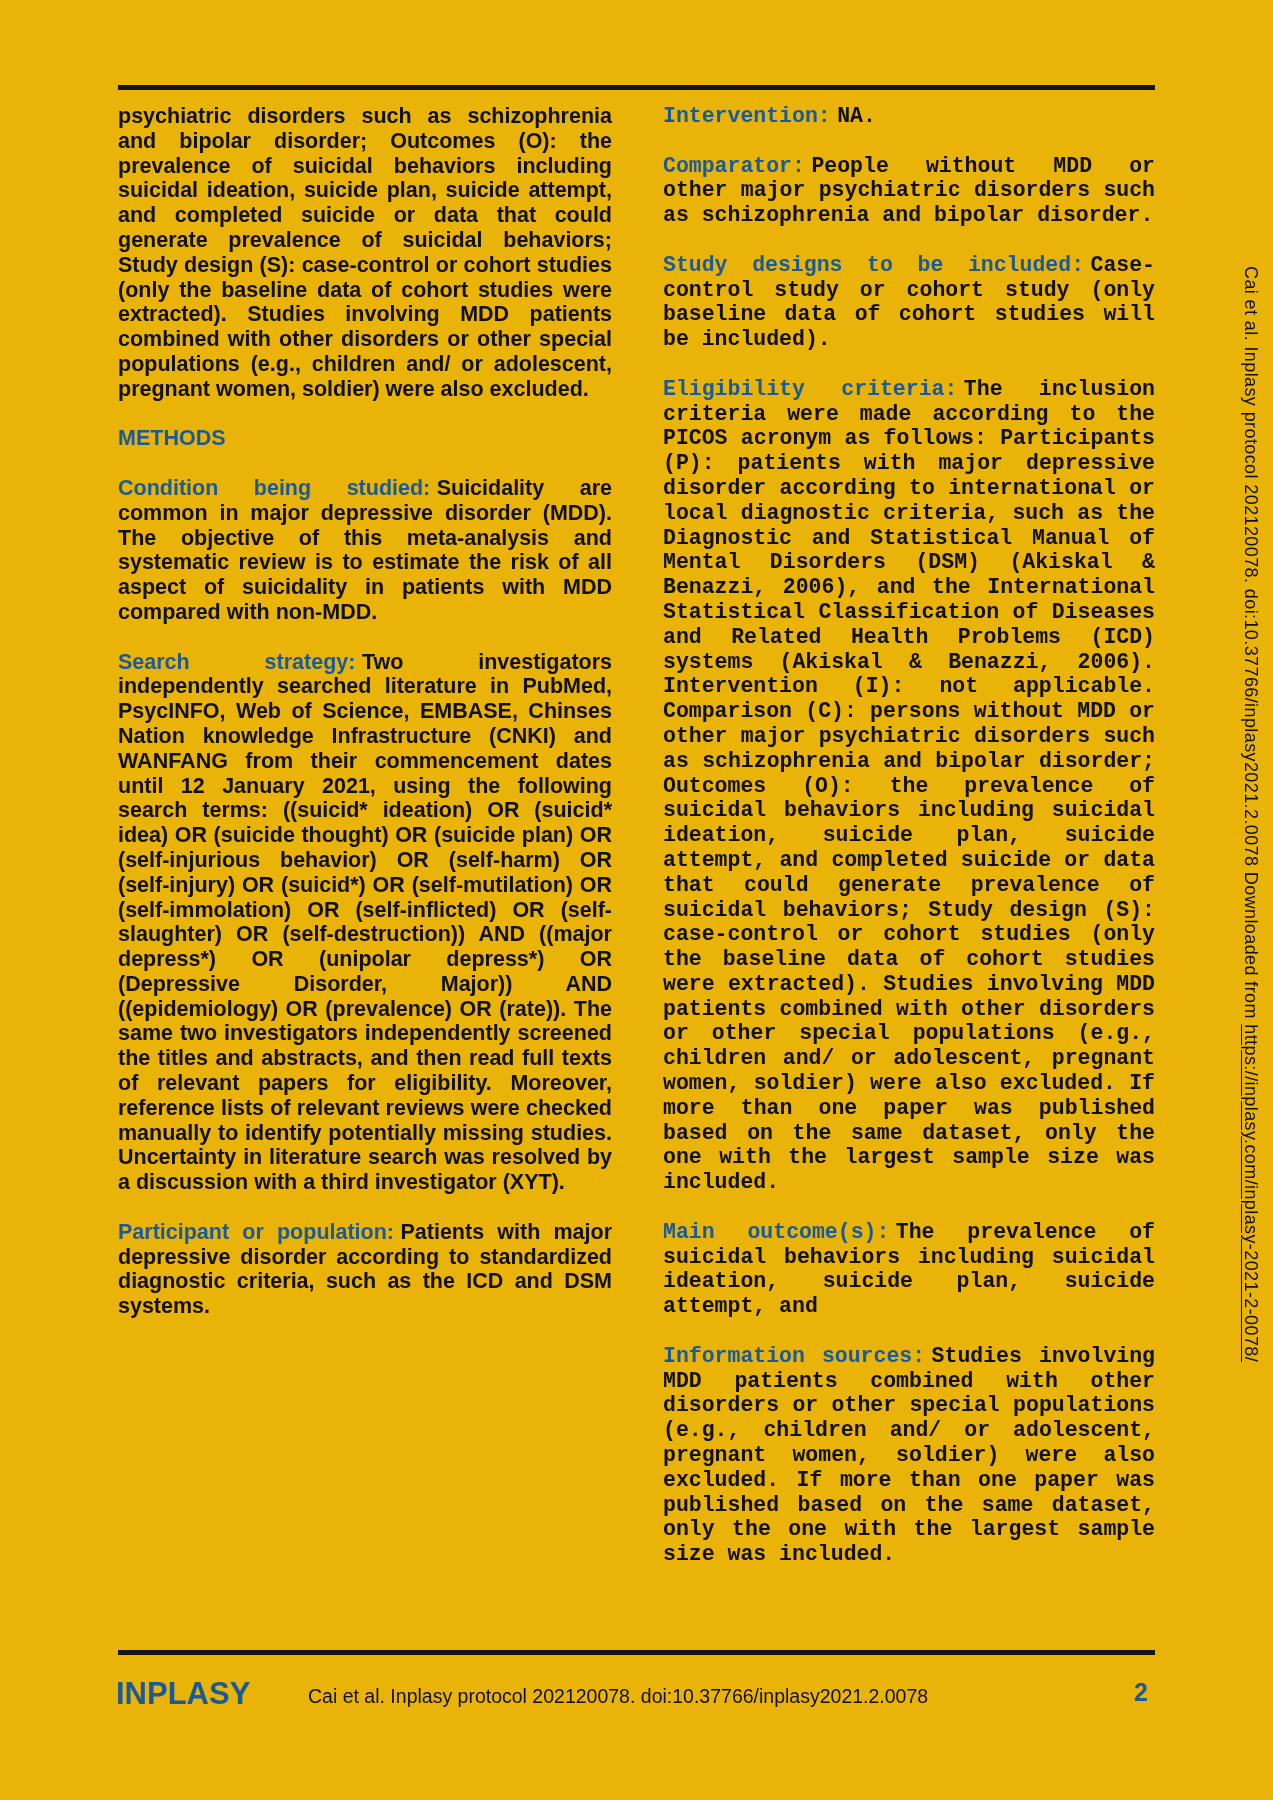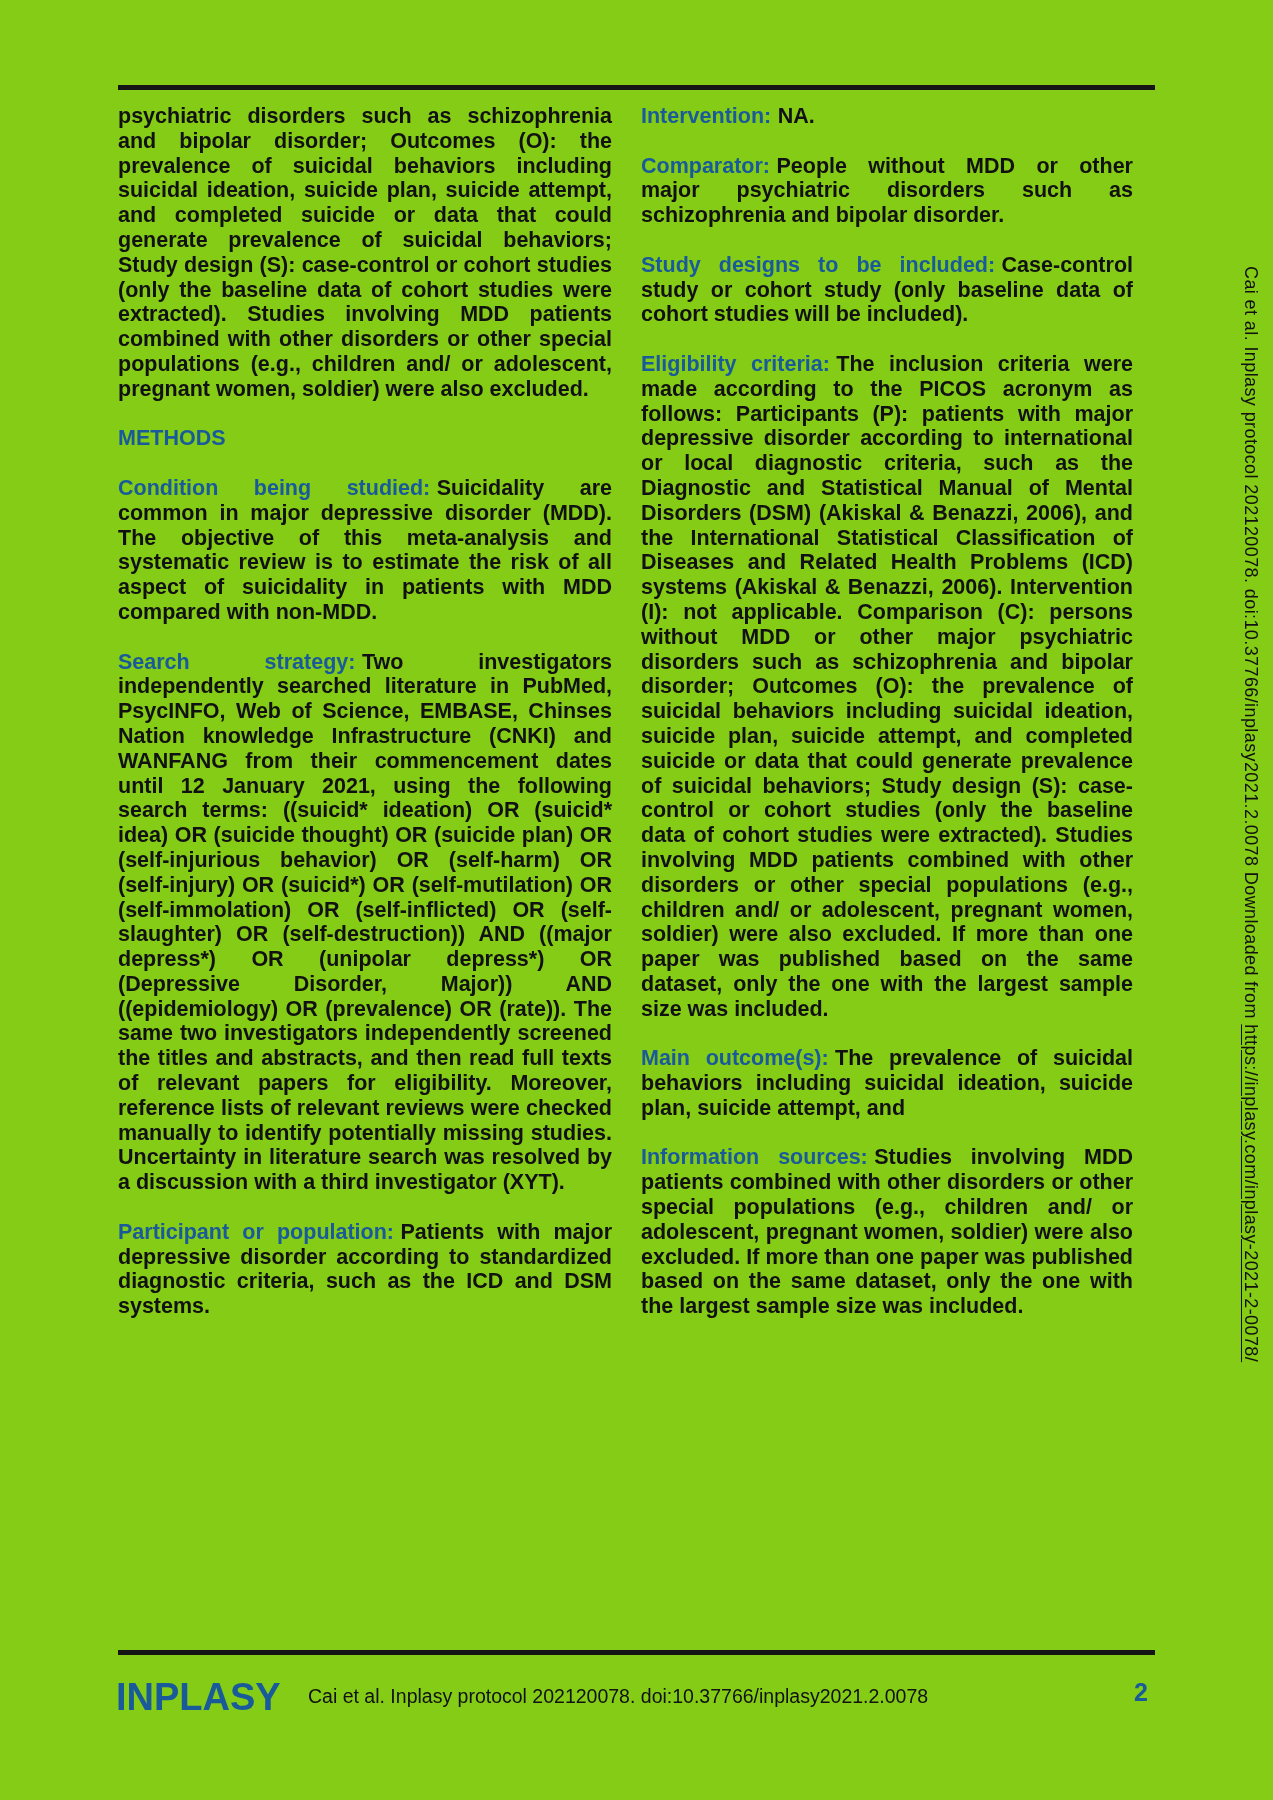--- a/index.html
+++ b/index.html
@@ -4,50 +4,50 @@
 <style>
   :root{
     --accent:#185A9A;
     --text:#111111;
     --rule:#151515;
   }
   html,body{margin:0;padding:0;background:#ffffff;}
   .page{
     position:relative;
     width:1273px;height:1800px;
-    background:#84cc16;
+    background:#eab308;
     font-family:"Liberation Sans","DejaVu Sans",sans-serif;
     overflow:hidden;
   }
   .rule{position:absolute;left:118px;width:1037px;height:5px;background:var(--rule);}
   .rule.top{top:85px;}
   .rule.bottom{top:1650px;}
   .col{
     position:absolute;top:104px;width:494px;
     color:var(--text);
     font-size:21.5px;line-height:24.8px;font-weight:bold;
     text-align:justify;
   }
   .col.left{left:118px;}
-  .col.right{left:641px;width:492px;}
+  .col.right{left:663px;width:492px;font-family:Liberation Mono, monospace;}
   .para{margin:0 0 24.8px 0;}
   .para:last-child{margin-bottom:8px;}
   .lead{color:var(--accent);margin-right:0.30em;}
   .heading{color:var(--accent);}
   .sidebar-citation{
     position:absolute;left:1261px;top:266px;
     transform:rotate(90deg);transform-origin:0 0;
     white-space:nowrap;
     font-size:18px;letter-spacing:0.4px;font-weight:normal;
     color:var(--text);
   }
   .sidebar-citation .link{text-decoration:underline;text-underline-offset:3px;}
   .footer-logo{
     position:absolute;left:116px;top:1676px;
-    font-size:38px;font-weight:bold;color:var(--accent);
+    font-size:31px;font-weight:bold;color:var(--accent);
   }
   .footer-citation{
     position:absolute;left:308px;top:1685px;
     font-size:19.5px;font-weight:normal;color:var(--text);
   }
   .footer-page{
     position:absolute;left:1134px;top:1678px;
     font-size:25px;font-weight:bold;color:var(--accent);
   }
 </style>

